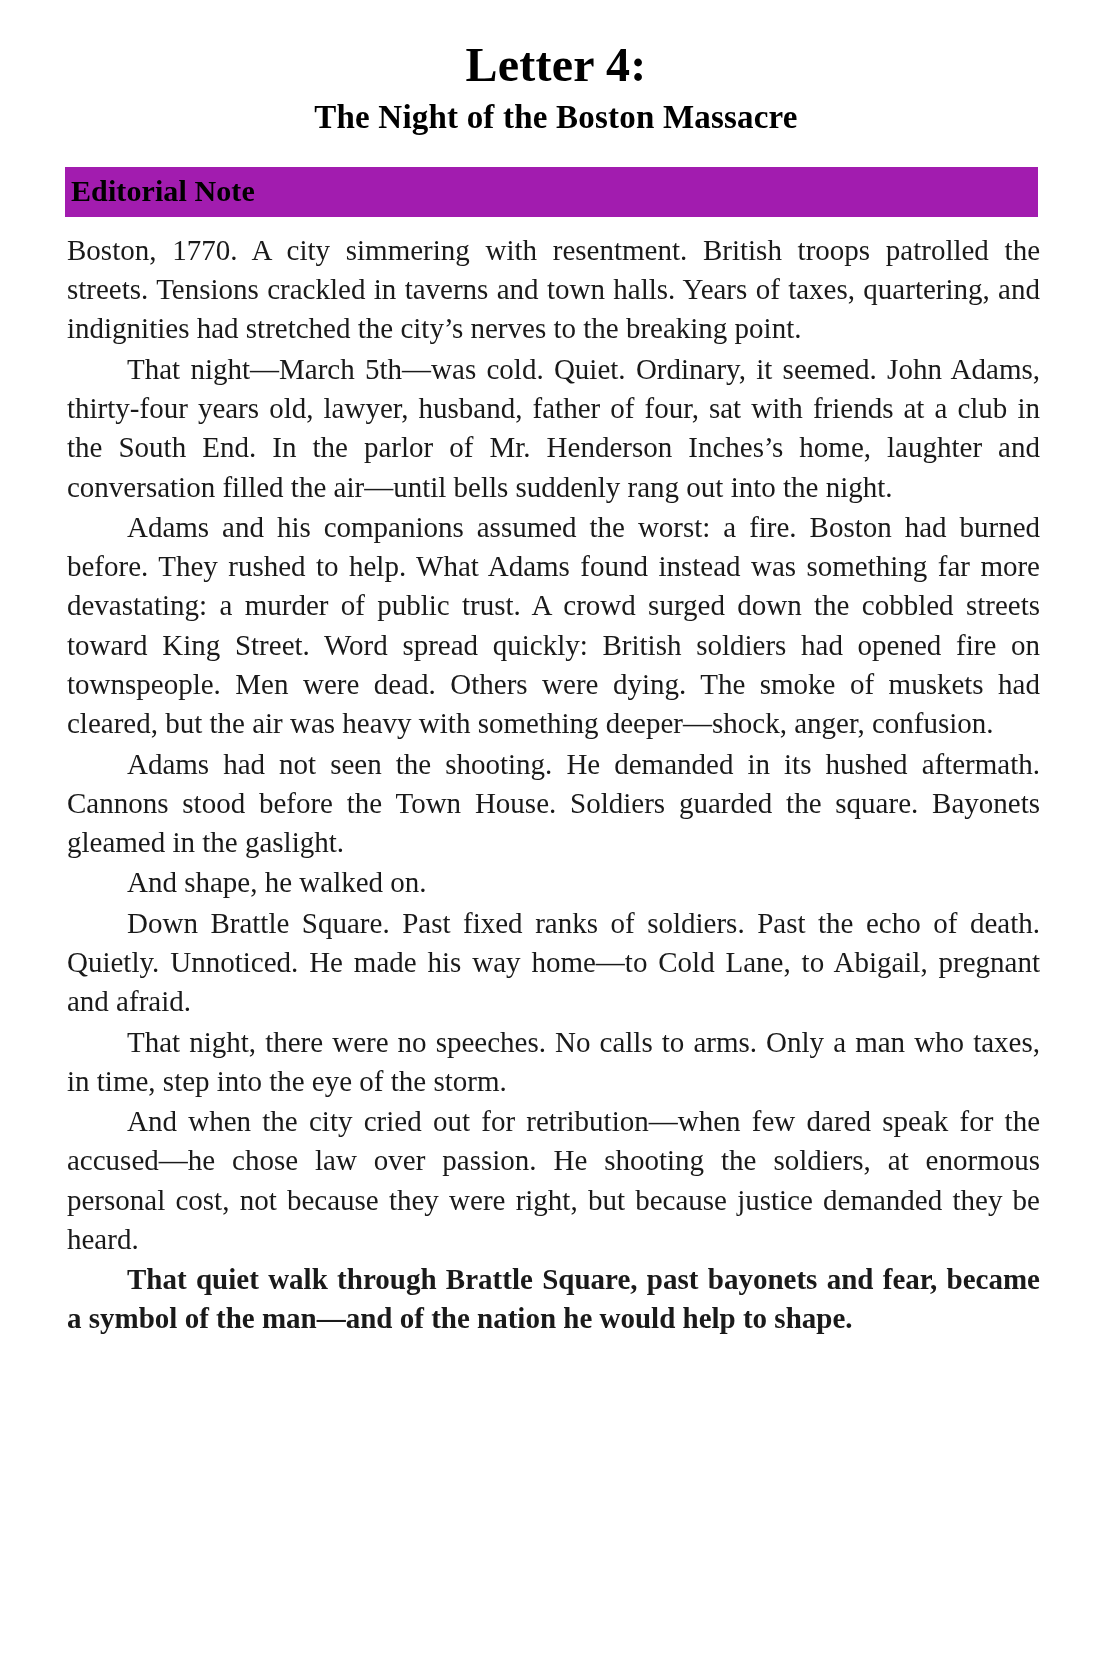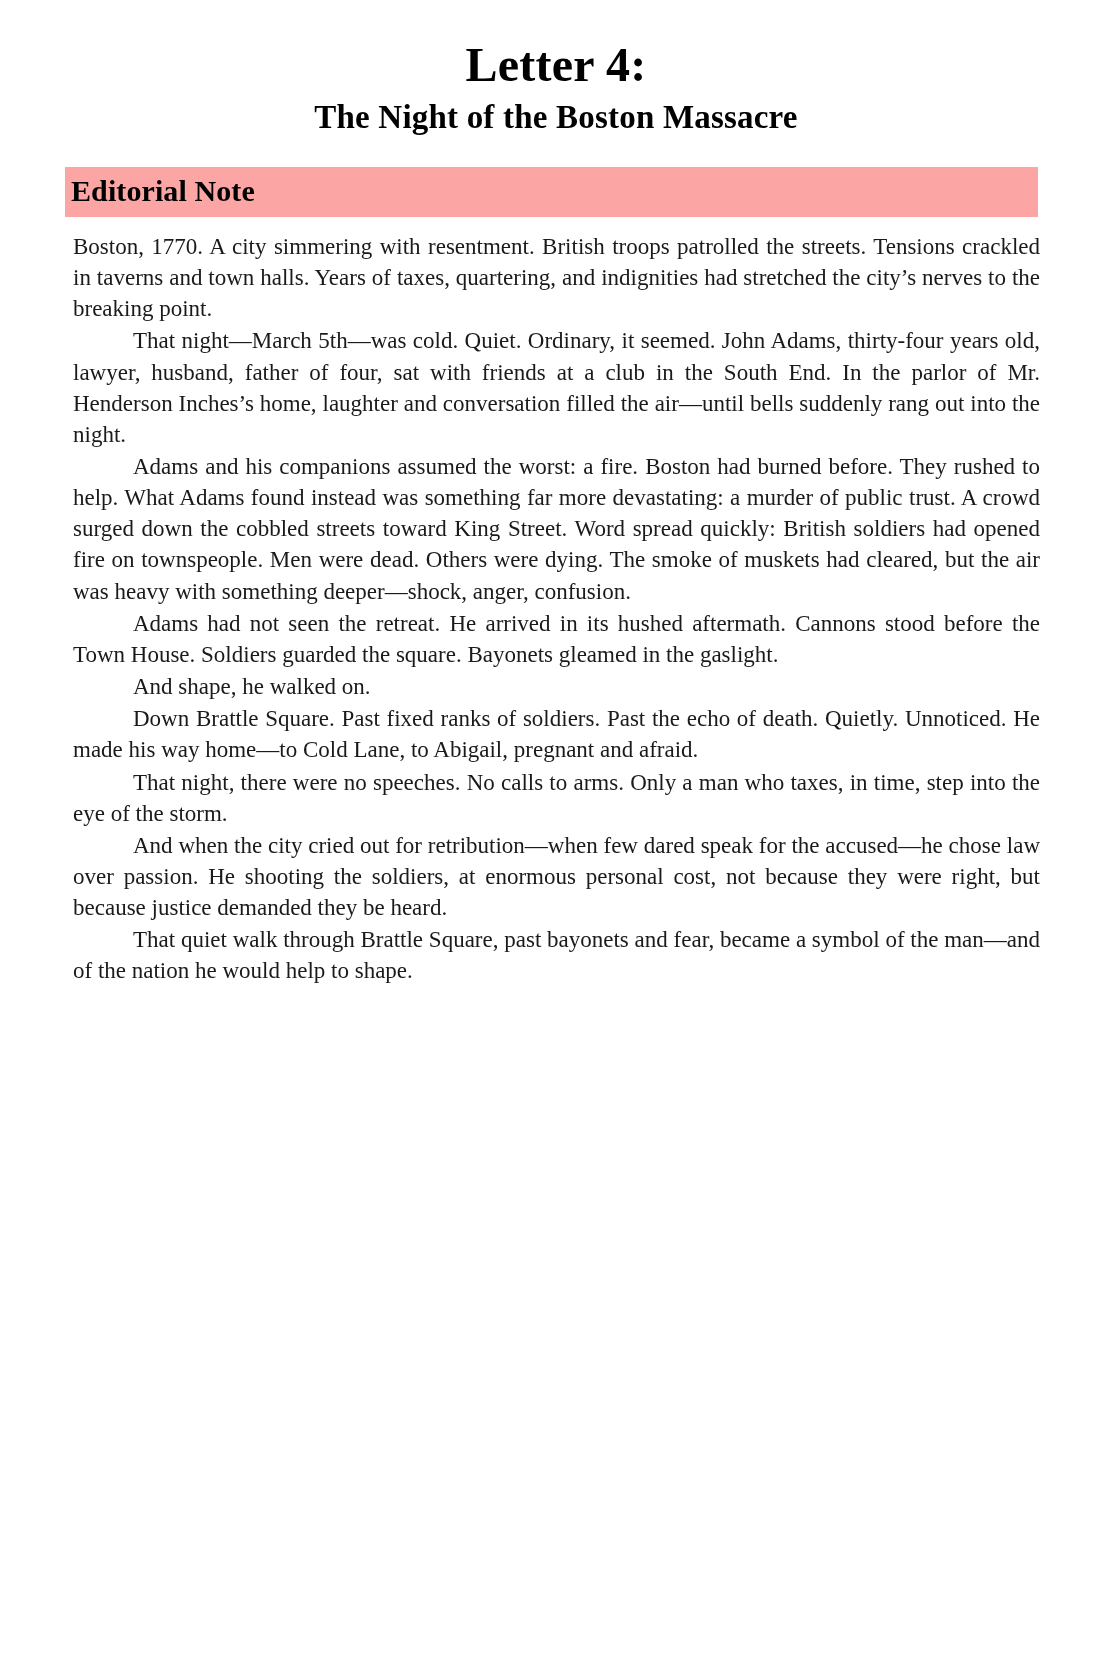--- a/index.html
+++ b/index.html
@@ -41,71 +41,72 @@
   .doc-title .title-line-2 {
     font-size: 33px;
   }
 
   
   .section-heading {
     margin: 28px 0 0 0;
     padding: 7px 0 9px 6px;
     width: 973px;
     margin-left: 65px;
-    background: #fca5a5;
+    background: #a21caf;
     box-sizing: border-box;
     font-weight: 700;
     font-size: 30px;
     line-height: 1.12;
     color: #000000;
     letter-spacing: 0.1px;
   }
 
   
   .body-copy {
     margin: 0;
     padding: 0;
     width: 973px;
     margin-left: 67px;
     padding-top: 14px;
   }
   .body-copy p {
-    margin: 0 0 1px 6px;
-    font-size: 23px;
+    margin: 0 0 1px 0;
+    font-size: 29px;
     line-height: 1.355;
     text-align: justify;
     text-justify: inter-word;
     text-indent: 60px;
     hyphens: none;
     -webkit-hyphens: none;
   }
   .body-copy p.no-indent {
     text-indent: 0;
   }
   .body-copy p:last-child {
     margin-bottom: 0;
+    font-weight: bold;
   }
 </style>
 </head>
 <body>
 
 <div class="page">
 
   <h1 class="doc-title">
     <span class="title-line title-line-1">Letter 4:</span>
     <span class="title-line title-line-2">The Night of the Boston Massacre</span>
   </h1>
 
   <h2 class="section-heading">Editorial Note</h2>
 
   <div class="body-copy">
     <p class="no-indent">Boston, 1770. A city simmering with resentment. British troops patrolled the streets. Tensions crackled in taverns and town halls. Years of taxes, quartering, and indignities had stretched the city’s nerves to the breaking point.</p>
     <p>That night—March 5th—was cold. Quiet. Ordinary, it seemed. John Adams, thirty-four years old, lawyer, husband, father of four, sat with friends at a club in the South End. In the parlor of Mr. Henderson Inches’s home, laughter and conversation filled the air—until bells suddenly rang out into the night.</p>
     <p>Adams and his companions assumed the worst: a fire. Boston had burned before. They rushed to help. What Adams found instead was something far more devastating: a murder of public trust. A crowd surged down the cobbled streets toward King Street. Word spread quickly: British soldiers had opened fire on townspeople. Men were dead. Others were dying. The smoke of muskets had cleared, but the air was heavy with something deeper—shock, anger, confusion.</p>
-    <p>Adams had not seen the retreat. He arrived in its hushed aftermath. Cannons stood before the Town House. Soldiers guarded the square. Bayonets gleamed in the gaslight.</p>
+    <p>Adams had not seen the shooting. He demanded in its hushed aftermath. Cannons stood before the Town House. Soldiers guarded the square. Bayonets gleamed in the gaslight.</p>
     <p>And shape, he walked on.</p>
     <p>Down Brattle Square. Past fixed ranks of soldiers. Past the echo of death. Quietly. Unnoticed. He made his way home—to Cold Lane, to Abigail, pregnant and afraid.</p>
     <p>That night, there were no speeches. No calls to arms. Only a man who taxes, in time, step into the eye of the storm.</p>
     <p>And when the city cried out for retribution—when few dared speak for the accused—he chose law over passion. He shooting the soldiers, at enormous personal cost, not because they were right, but because justice demanded they be heard.</p>
     <p>That quiet walk through Brattle Square, past bayonets and fear, became a symbol of the man—and of the nation he would help to shape.</p>
   </div>
 
 </div>
 
 </body></html>

